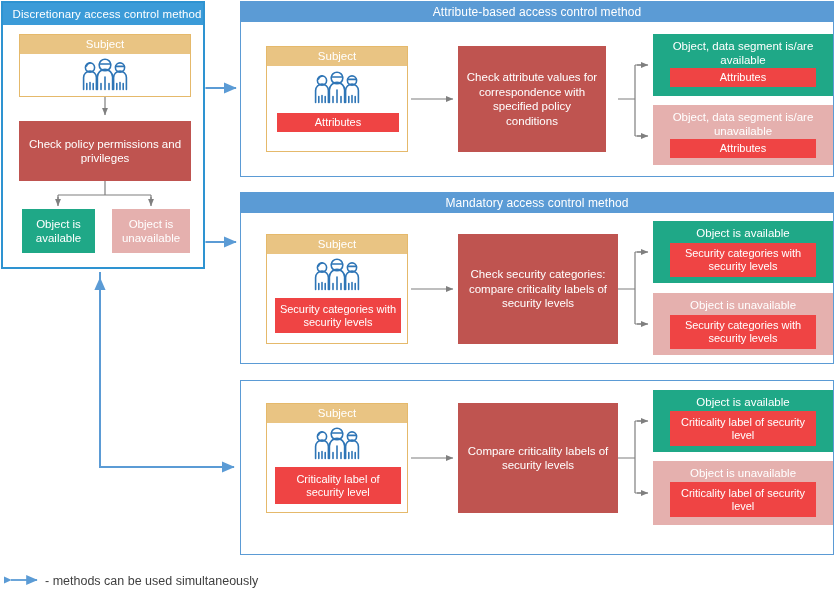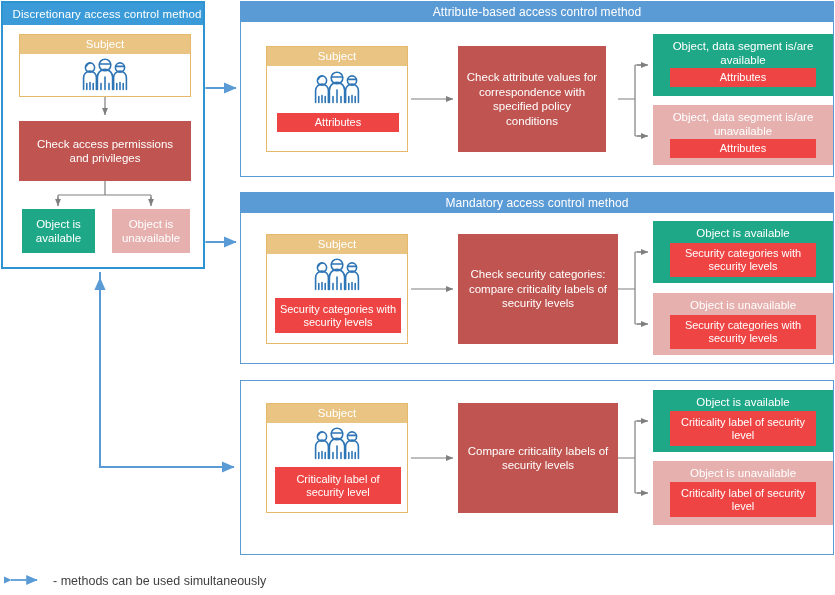--- a/index.html
+++ b/index.html
@@ -57,21 +57,21 @@
     position:absolute;box-sizing:border-box;color:#ffffff;font-size:11.5px;line-height:14px;
     display:flex;align-items:center;justify-content:center;text-align:center;padding:2px;
   }
   .simplebox.ok{background:#1FA887;}
   .simplebox.no{background:#E5B0AE;}
 
   
   .ovl{position:absolute;inset:0;pointer-events:none;}
 
   
-  .legend{position:absolute;display:flex;align-items:center;gap:9px;}
+  .legend{position:absolute;display:flex;align-items:center;gap:1px;}
   .legend-text{font-size:12.5px;color:#3f3f3f;}
 </style>
 </head>
 <body>
 
 <div class="canvas">
 
   <svg class="ovl" width="835" height="595">
     <defs>
       <marker id="bluearrow" markerWidth="7" markerHeight="7" refX="6" refY="3.2" orient="auto">
@@ -124,21 +124,21 @@
                 <path d="M22.4 6 h11.2"></path>
                 <path d="M20.4 31.5 v-12.5 a7.6 7.6 0 0 1 15.2 0 v12.5"></path>
                 <path d="M28 19 v12.5"></path>
                 <path d="M24 31.5 v-6 M32 31.5 v-6"></path>
               </g>
             </svg>
           </span>
         </div>
       </div>
 
-      <div class="process" style="left:16px;top:96px;width:172px;height:60px;">Check access permissions and privileges</div>
+      <div class="process" style="left:16px;top:96px;width:172px;height:60px;">Check policy permissions and privileges</div>
 
       <div class="simplebox ok" style="left:19px;top:184px;width:73px;height:44px;">Object is available</div>
       <div class="simplebox no" style="left:109px;top:184px;width:78px;height:44px;">Object is unavailable</div>
 
       <svg class="ovl" width="204" height="244">
         <line x1="102" y1="72" x2="102" y2="90" stroke="#7f7f7f" stroke-width="1.2" marker-end="url(#grayarrow)"></line>
         <path d="M102,156 L102,170 M55,170 L148,170 M55,170 L55,178 M148,170 L148,178" fill="none" stroke="#7f7f7f" stroke-width="1.2"></path>
         <line x1="55" y1="172" x2="55" y2="181" stroke="#7f7f7f" stroke-width="1.2" marker-end="url(#grayarrow)"></line>
         <line x1="148" y1="172" x2="148" y2="181" stroke="#7f7f7f" stroke-width="1.2" marker-end="url(#grayarrow)"></line>
       </svg>

